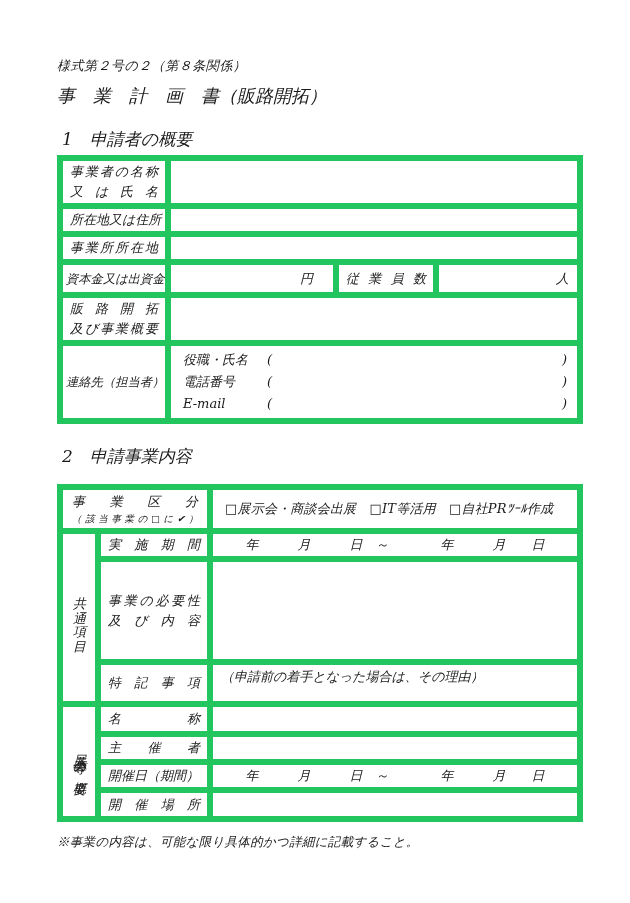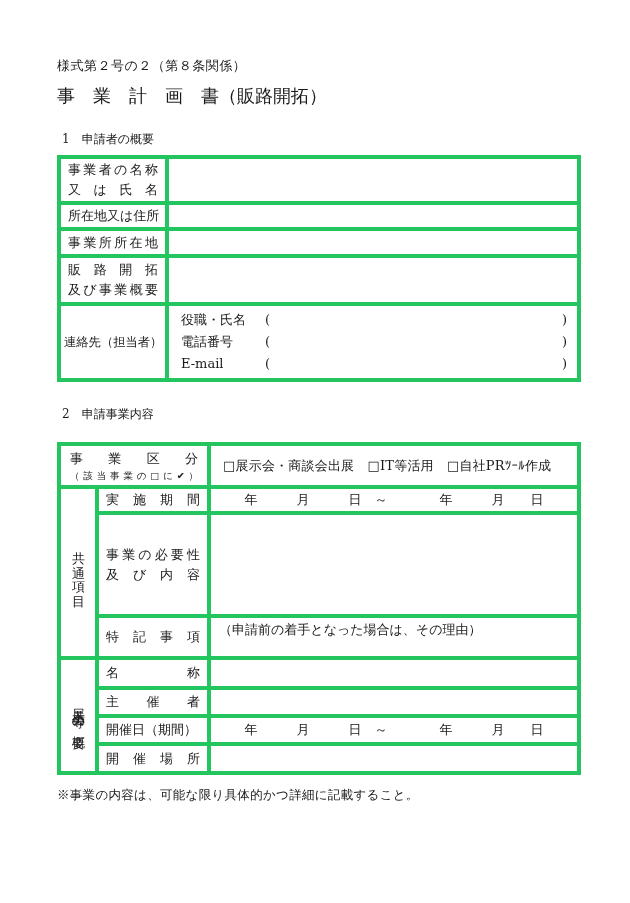--- a/index.html
+++ b/index.html
@@ -10,44 +10,45 @@
     color: #1a1a1a;
     -webkit-font-smoothing: antialiased;
   }
   .page {
     position: relative;
     width: 630px; height: 903px;
     background: #fff;
     box-sizing: border-box;
     padding: 58px 0 0 57px;
     overflow: hidden;
+    font-style: italic;
   }
   .form-no { font-size: 13px; line-height: 16px; letter-spacing: 0.5px; }
   .doc-title {
     width: 520px;
     margin-top: 13px;
     text-align: left;
     font-size: 18px;
     line-height: 18px;
   }
   .sec-heading {
-    font-size: 12px;
+    font-size: 17px;
     line-height: 16px;
     margin: 26px 0 8px 5px;
   }
   .sec-heading.second { margin-top: 24px; margin-bottom: 20px; }
 
   table {
     border-collapse: collapse;
     table-layout: fixed;
     width: 520px;
     font-size: 13px;
   }
   td {
-    border: 4px solid #22c55e;
+    border: 6px solid #22c55e;
     padding: 1px 7px;
     vertical-align: middle;
     overflow: hidden;
   }
   table.bordered { border: 1.5px solid #2b2b2b; }
 
   
   .jl {
     display: block;
     text-align: justify;
@@ -118,20 +119,30 @@
       <td class="lblcell">
         <span class="jl">所在地又は住所</span>
       </td>
       <td colspan="3"></td>
     </tr>
     <tr style="height:27px">
       <td class="lblcell">
         <span class="jl">事業所所在地</span>
       </td>
       <td colspan="3"></td>
+    </tr>
+    <tr style="height:33px">
+      <td class="lblcell tightpad">
+        <span class="jl fit">資本金又は出資金</span>
+      </td>
+      <td class="unit-cell yen">円</td>
+      <td class="lblcell">
+        <span class="jl">従業員数</span>
+      </td>
+      <td class="unit-cell person">人</td>
     </tr>
     <tr style="height:48px">
       <td class="lblcell">
         <span class="jl">販路開拓</span>
         <span class="jl">及び事業概要</span>
       </td>
       <td colspan="3"></td>
     </tr>
     <tr style="height:75px">
       <td class="lblcell tightpad">

